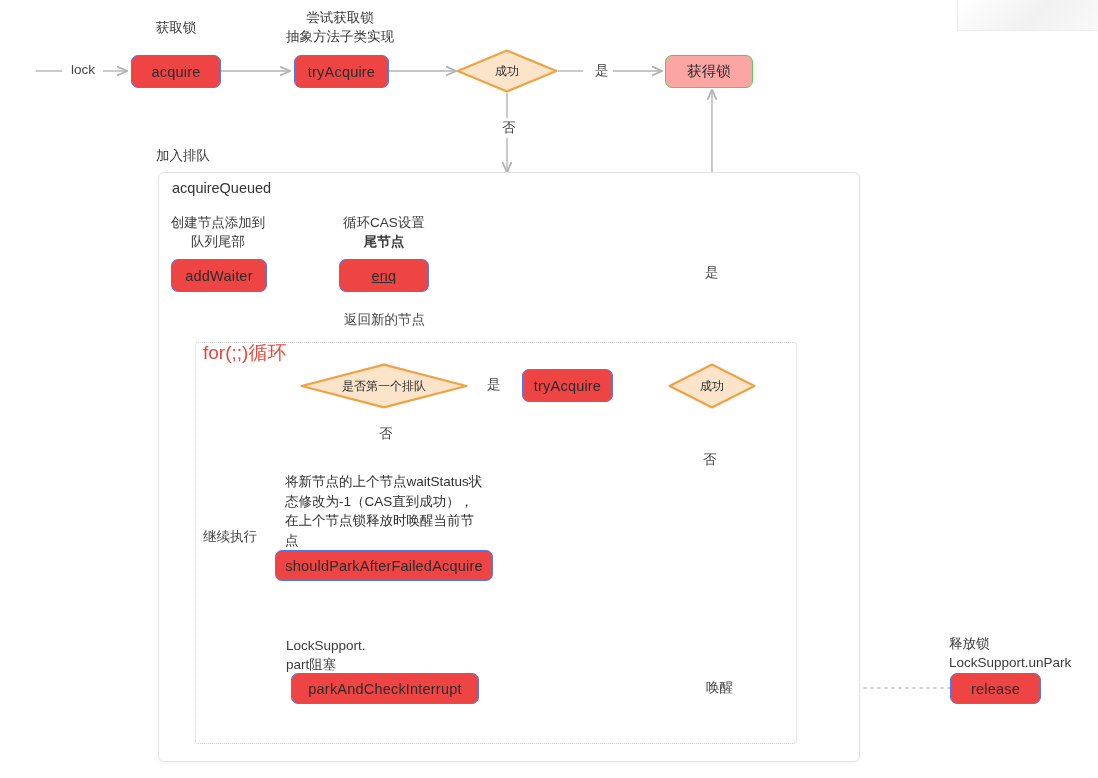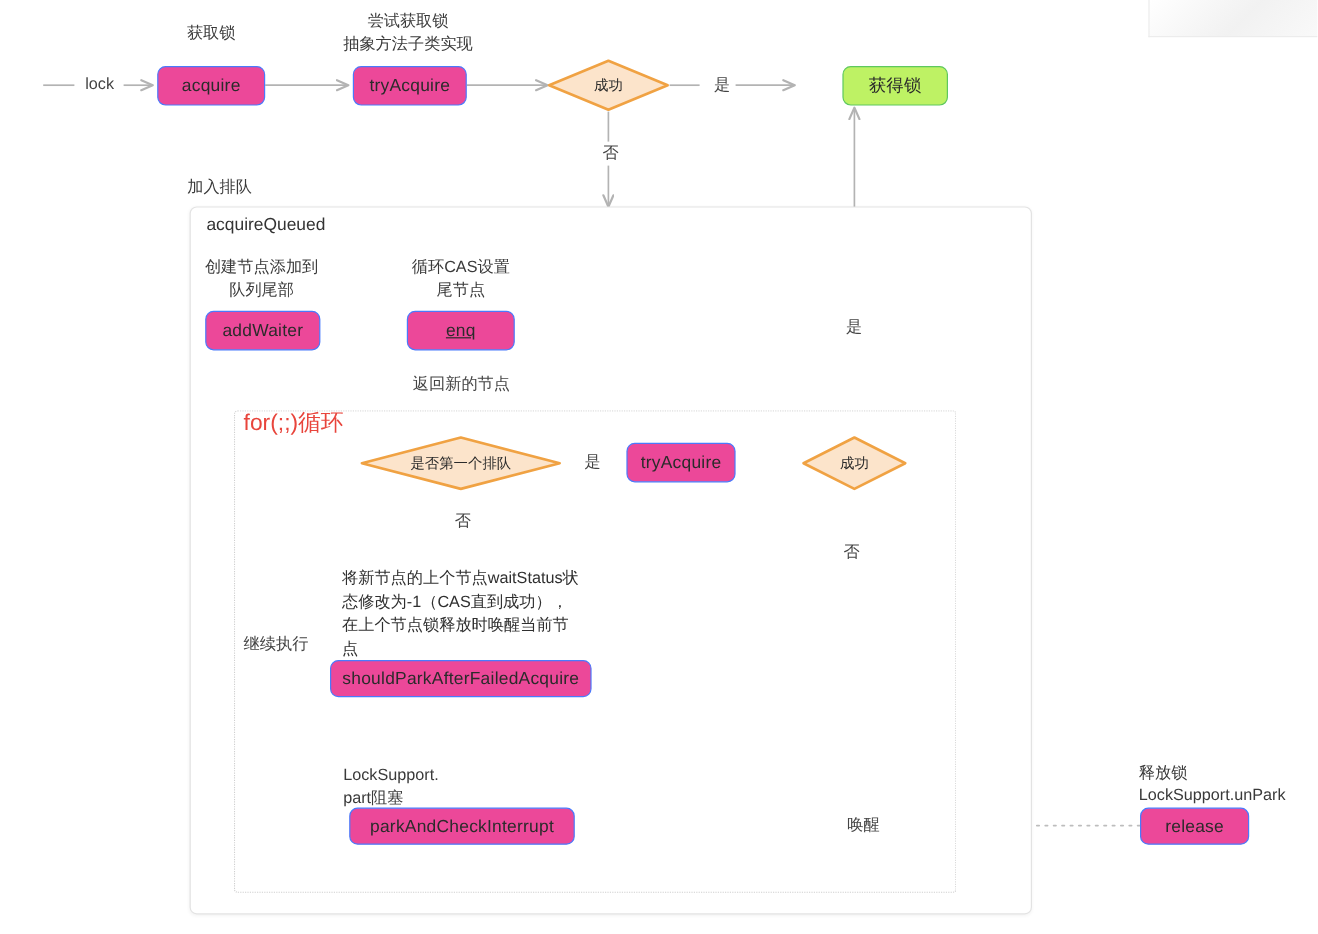--- a/index.html
+++ b/index.html
@@ -15,22 +15,22 @@
   
   .node{position:absolute;box-sizing:border-box;display:flex;align-items:center;justify-content:center;}
 
   .box{
     border-radius:7px;
     font-size:14.5px;
     color:#2b2b2b;
     letter-spacing:.2px;
     white-space:nowrap;
   }
-  .box.blue{background:#ec4899;border:1.6px solid #4a7afc;}
-  .box.green{background:#bef264;border:1.6px solid #5ec85e;margin-left:37px;}
+  .box.blue{background:#ef4444;border:1.6px solid #4a7afc;}
+  .box.green{background:#fca5a5;border:1.6px solid #5ec85e;}
 
   .diamond{background:transparent;}
   .diamond .dshape{position:absolute;left:0;top:0;width:100%;height:100%;}
   .diamond .dlabel{
     position:relative;z-index:2;font-size:12px;color:#2b2b2b;white-space:nowrap;
   }
 
   
   .lbl{position:absolute;color:#3a3a3a;font-size:13.5px;line-height:19px;white-space:pre;}
   .lbl.center{text-align:center;}
@@ -122,21 +122,21 @@
 
   <div class="lbl center" style="left:265px;top:8px;width:150px;">尝试获取锁</div>
   <div class="lbl center" style="left:265px;top:27px;width:150px;">抽象方法子类实现</div>
 
   <div class="lbl" style="left:156px;top:146px;">加入排队</div>
 
   <div class="lbl center" style="left:148px;top:213px;width:140px;">创建节点添加到</div>
   <div class="lbl center" style="left:148px;top:232px;width:140px;">队列尾部</div>
 
   <div class="lbl center" style="left:314px;top:213px;width:140px;">循环CAS设置</div>
-  <div class="lbl center" style="left:314px;top:232px;width:140px;">尾节点</div>
+  <div class="lbl center" style="left:314px;top:232px;width:140px;font-weight:bold;">尾节点</div>
 
   <div class="edge-lbl" style="left:341px;top:311px;">返回新的节点</div>
 
   <div class="para" style="left:285px;top:472px;width:200px;">将新节点的上个节点waitStatus状态修改为-1（CAS直到成功），在上个节点锁释放时唤醒当前节点</div>
 
   <div class="lbl" style="left:286px;top:636px;">LockSupport.</div>
   <div class="lbl" style="left:286px;top:655px;">part阻塞</div>
 
   <div class="lbl" style="left:949px;top:634px;">释放锁</div>
   <div class="lbl" style="left:949px;top:653px;">LockSupport.unPark</div>

